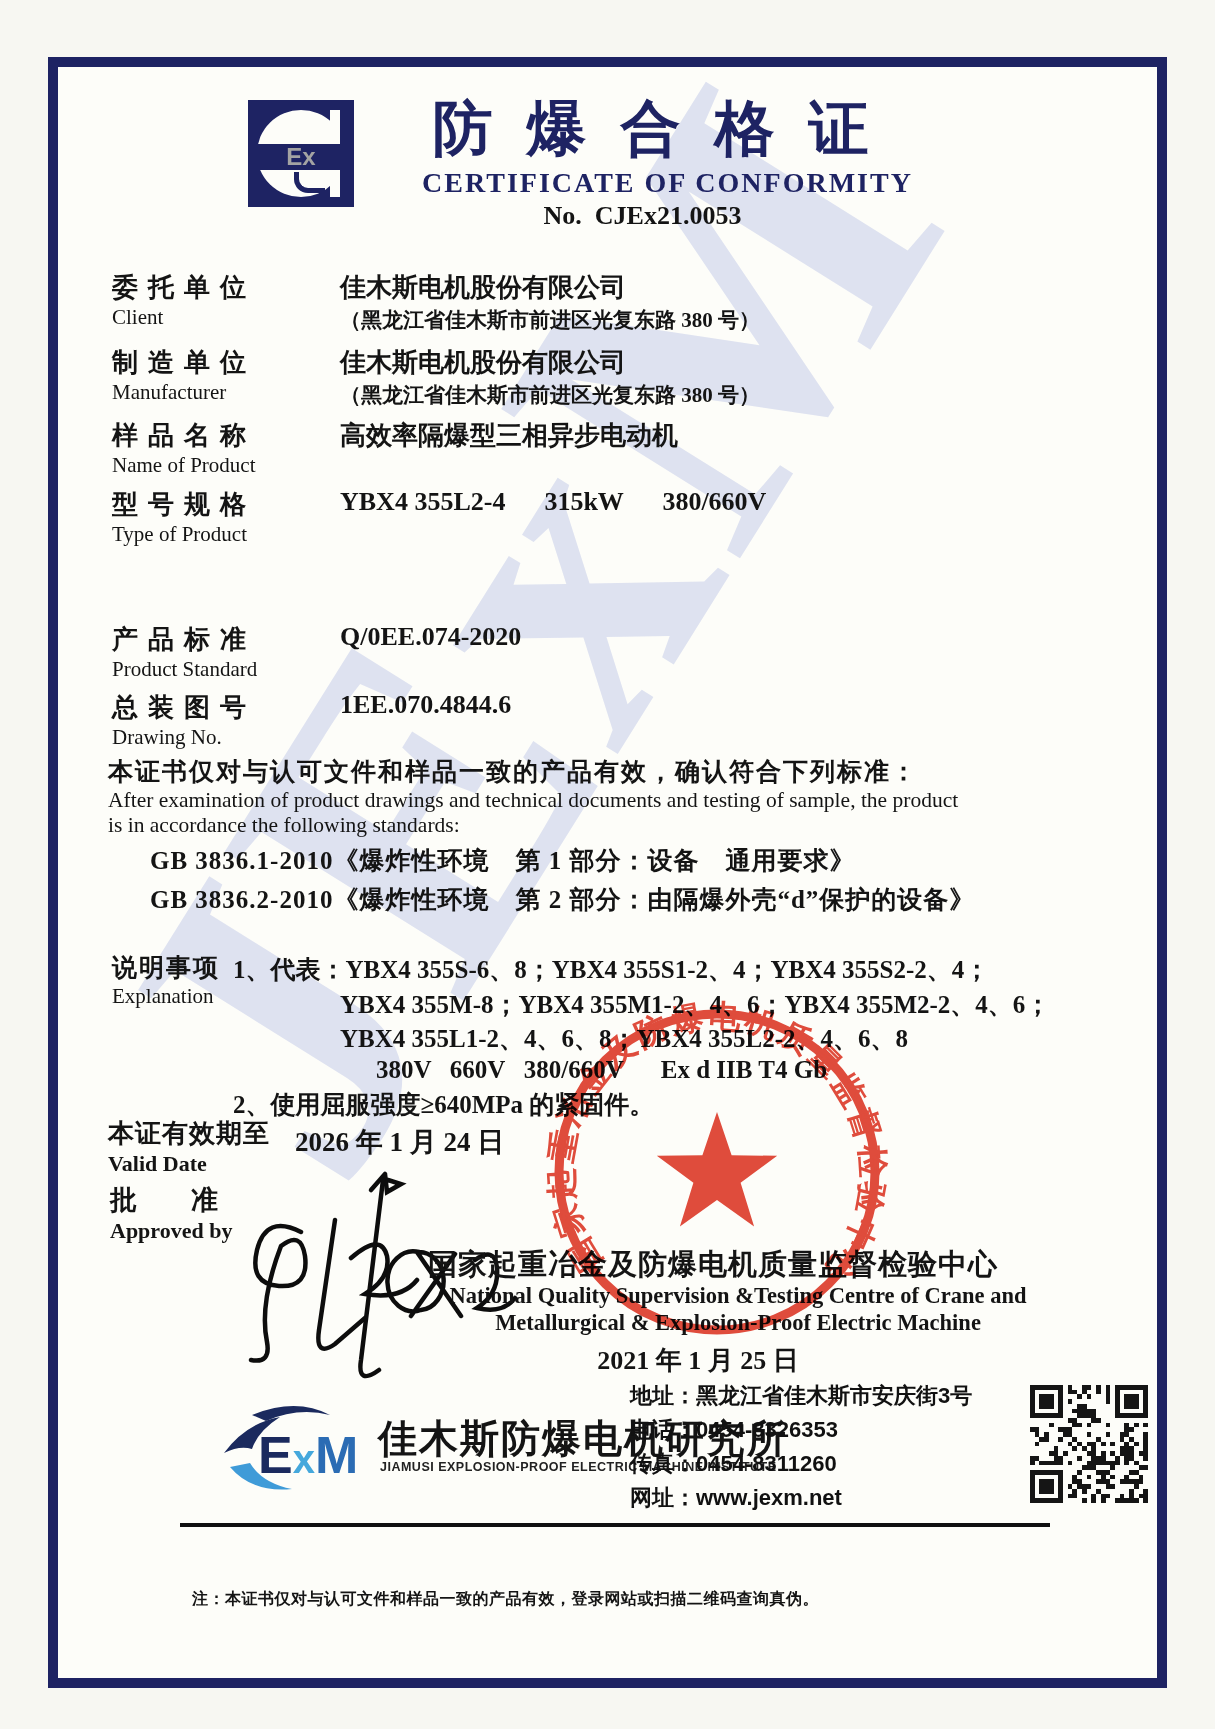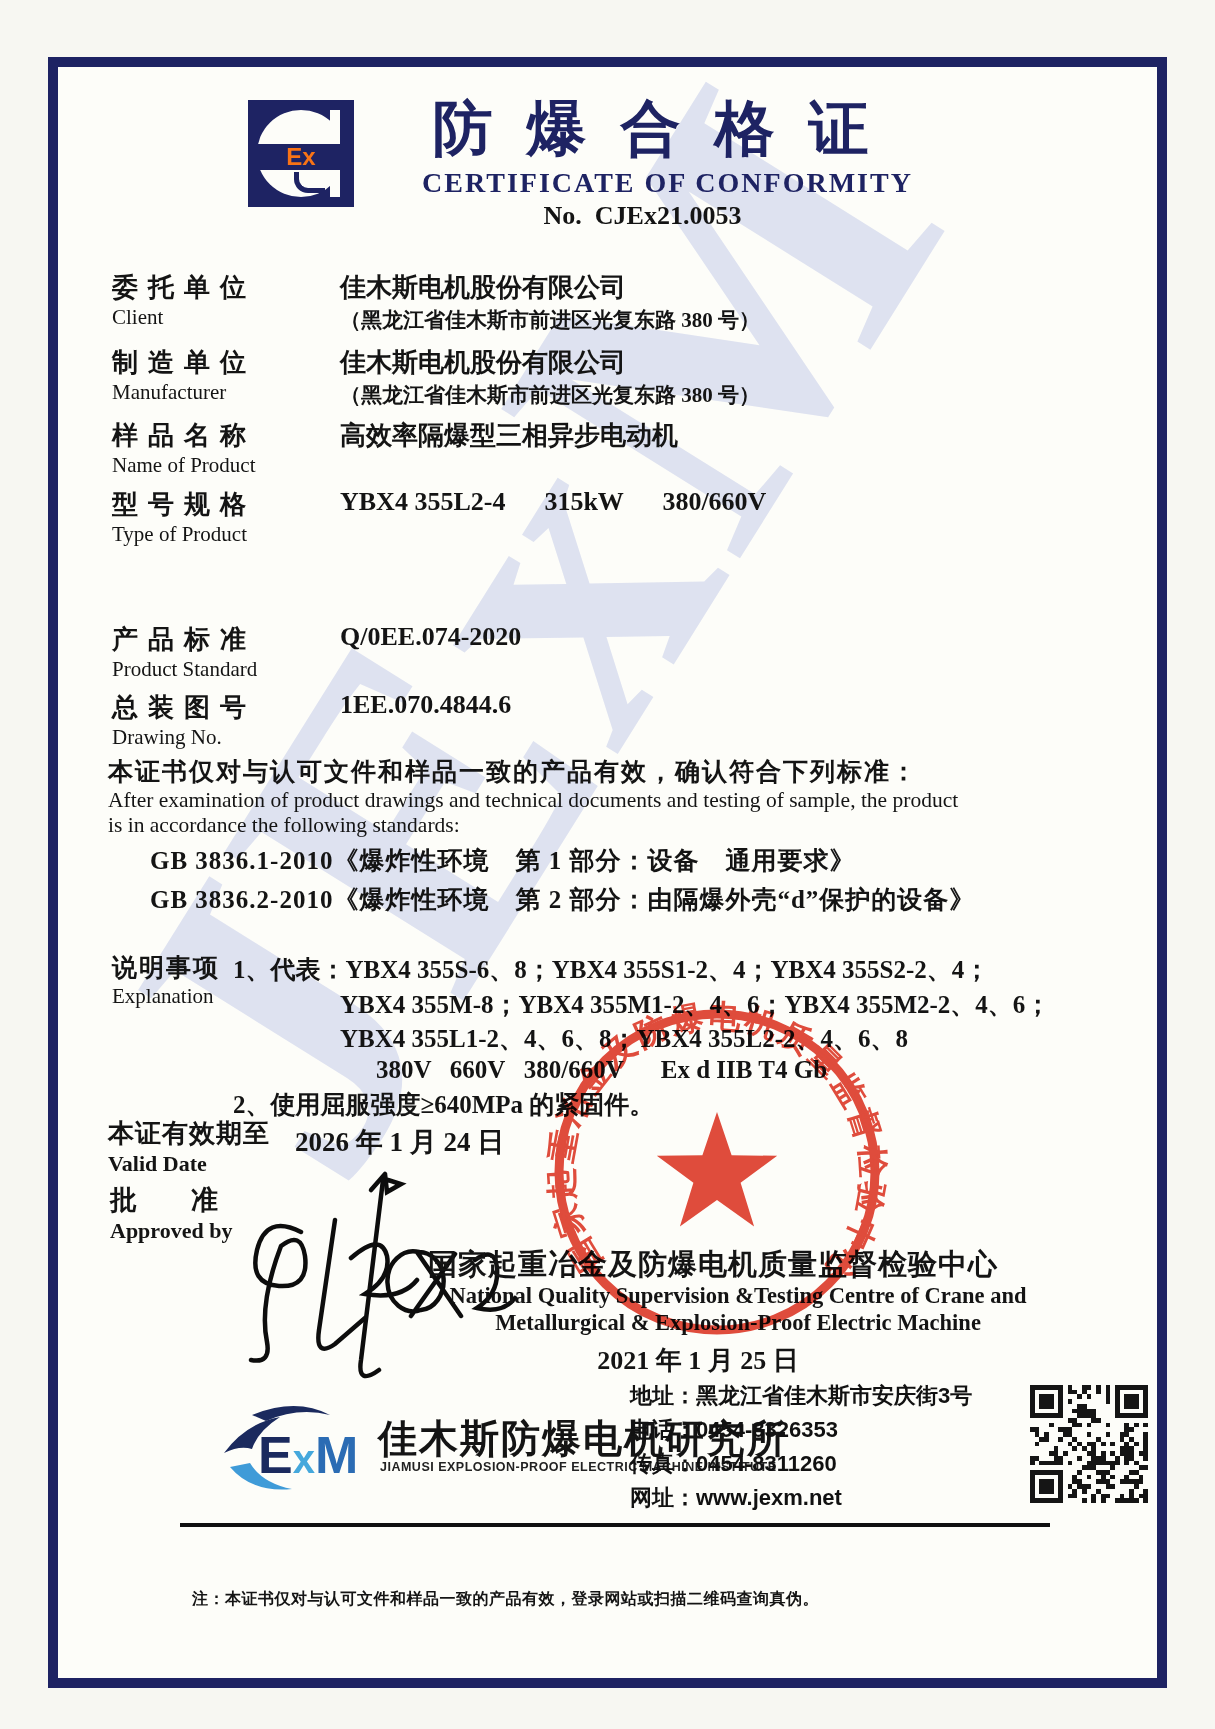--- a/index.html
+++ b/index.html
@@ -19,21 +19,21 @@
     left:120px;top:330px;width:900px;height:900px;
     font-size:430px;font-weight:bold;color:rgba(176,186,228,.40);
     transform:rotate(-58deg);transform-origin:center;
     letter-spacing:10px;pointer-events:none;white-space:nowrap;
     font-family:"Liberation Serif",serif;
   }
   
   .logo{left:190px;top:33px;width:106px;height:107px;background:#1e2363;}
   .logo .disc{position:absolute;left:9px;top:10px;width:88px;height:87px;background:#fdfdf9;border-radius:50%;}
   .logo .band{position:absolute;left:0;top:44px;width:106px;height:26px;background:#1e2363;}
-  .logo .ex{position:absolute;left:30px;top:44px;width:46px;height:26px;color:#f97316;font-weight:bold;
+  .logo .ex{position:absolute;left:30px;top:44px;width:46px;height:26px;color:#a3a3a3;font-weight:bold;
     font-size:24px;line-height:25px;text-align:center;font-family:"Liberation Sans",sans-serif;}
   .logo .slot{position:absolute;right:14px;top:10px;width:10px;height:87px;background:#fdfdf9;}
   .logo .carm{position:absolute;right:0;top:10px;width:14px;height:87px;background:#1e2363;}
   .logo .jhook{position:absolute;left:46px;top:72px;width:26px;height:16px;border:5px solid #1e2363;border-top:none;border-right:none;border-radius:0 0 0 14px;}
   .title-cn{left:0;top:22px;width:1099px;text-align:center;padding-left:120px;box-sizing:border-box;
     font-size:60px;font-weight:bold;letter-spacing:34px;color:#1e2363;}
   .title-en{left:0;top:100px;width:1099px;text-align:center;padding-left:120px;box-sizing:border-box;
     font-size:28px;font-weight:bold;letter-spacing:2px;color:#1e2363;}
   .cert-no{left:0;top:134px;width:1099px;text-align:center;padding-left:70px;box-sizing:border-box;
     font-size:26px;font-weight:bold;white-space:pre;}

